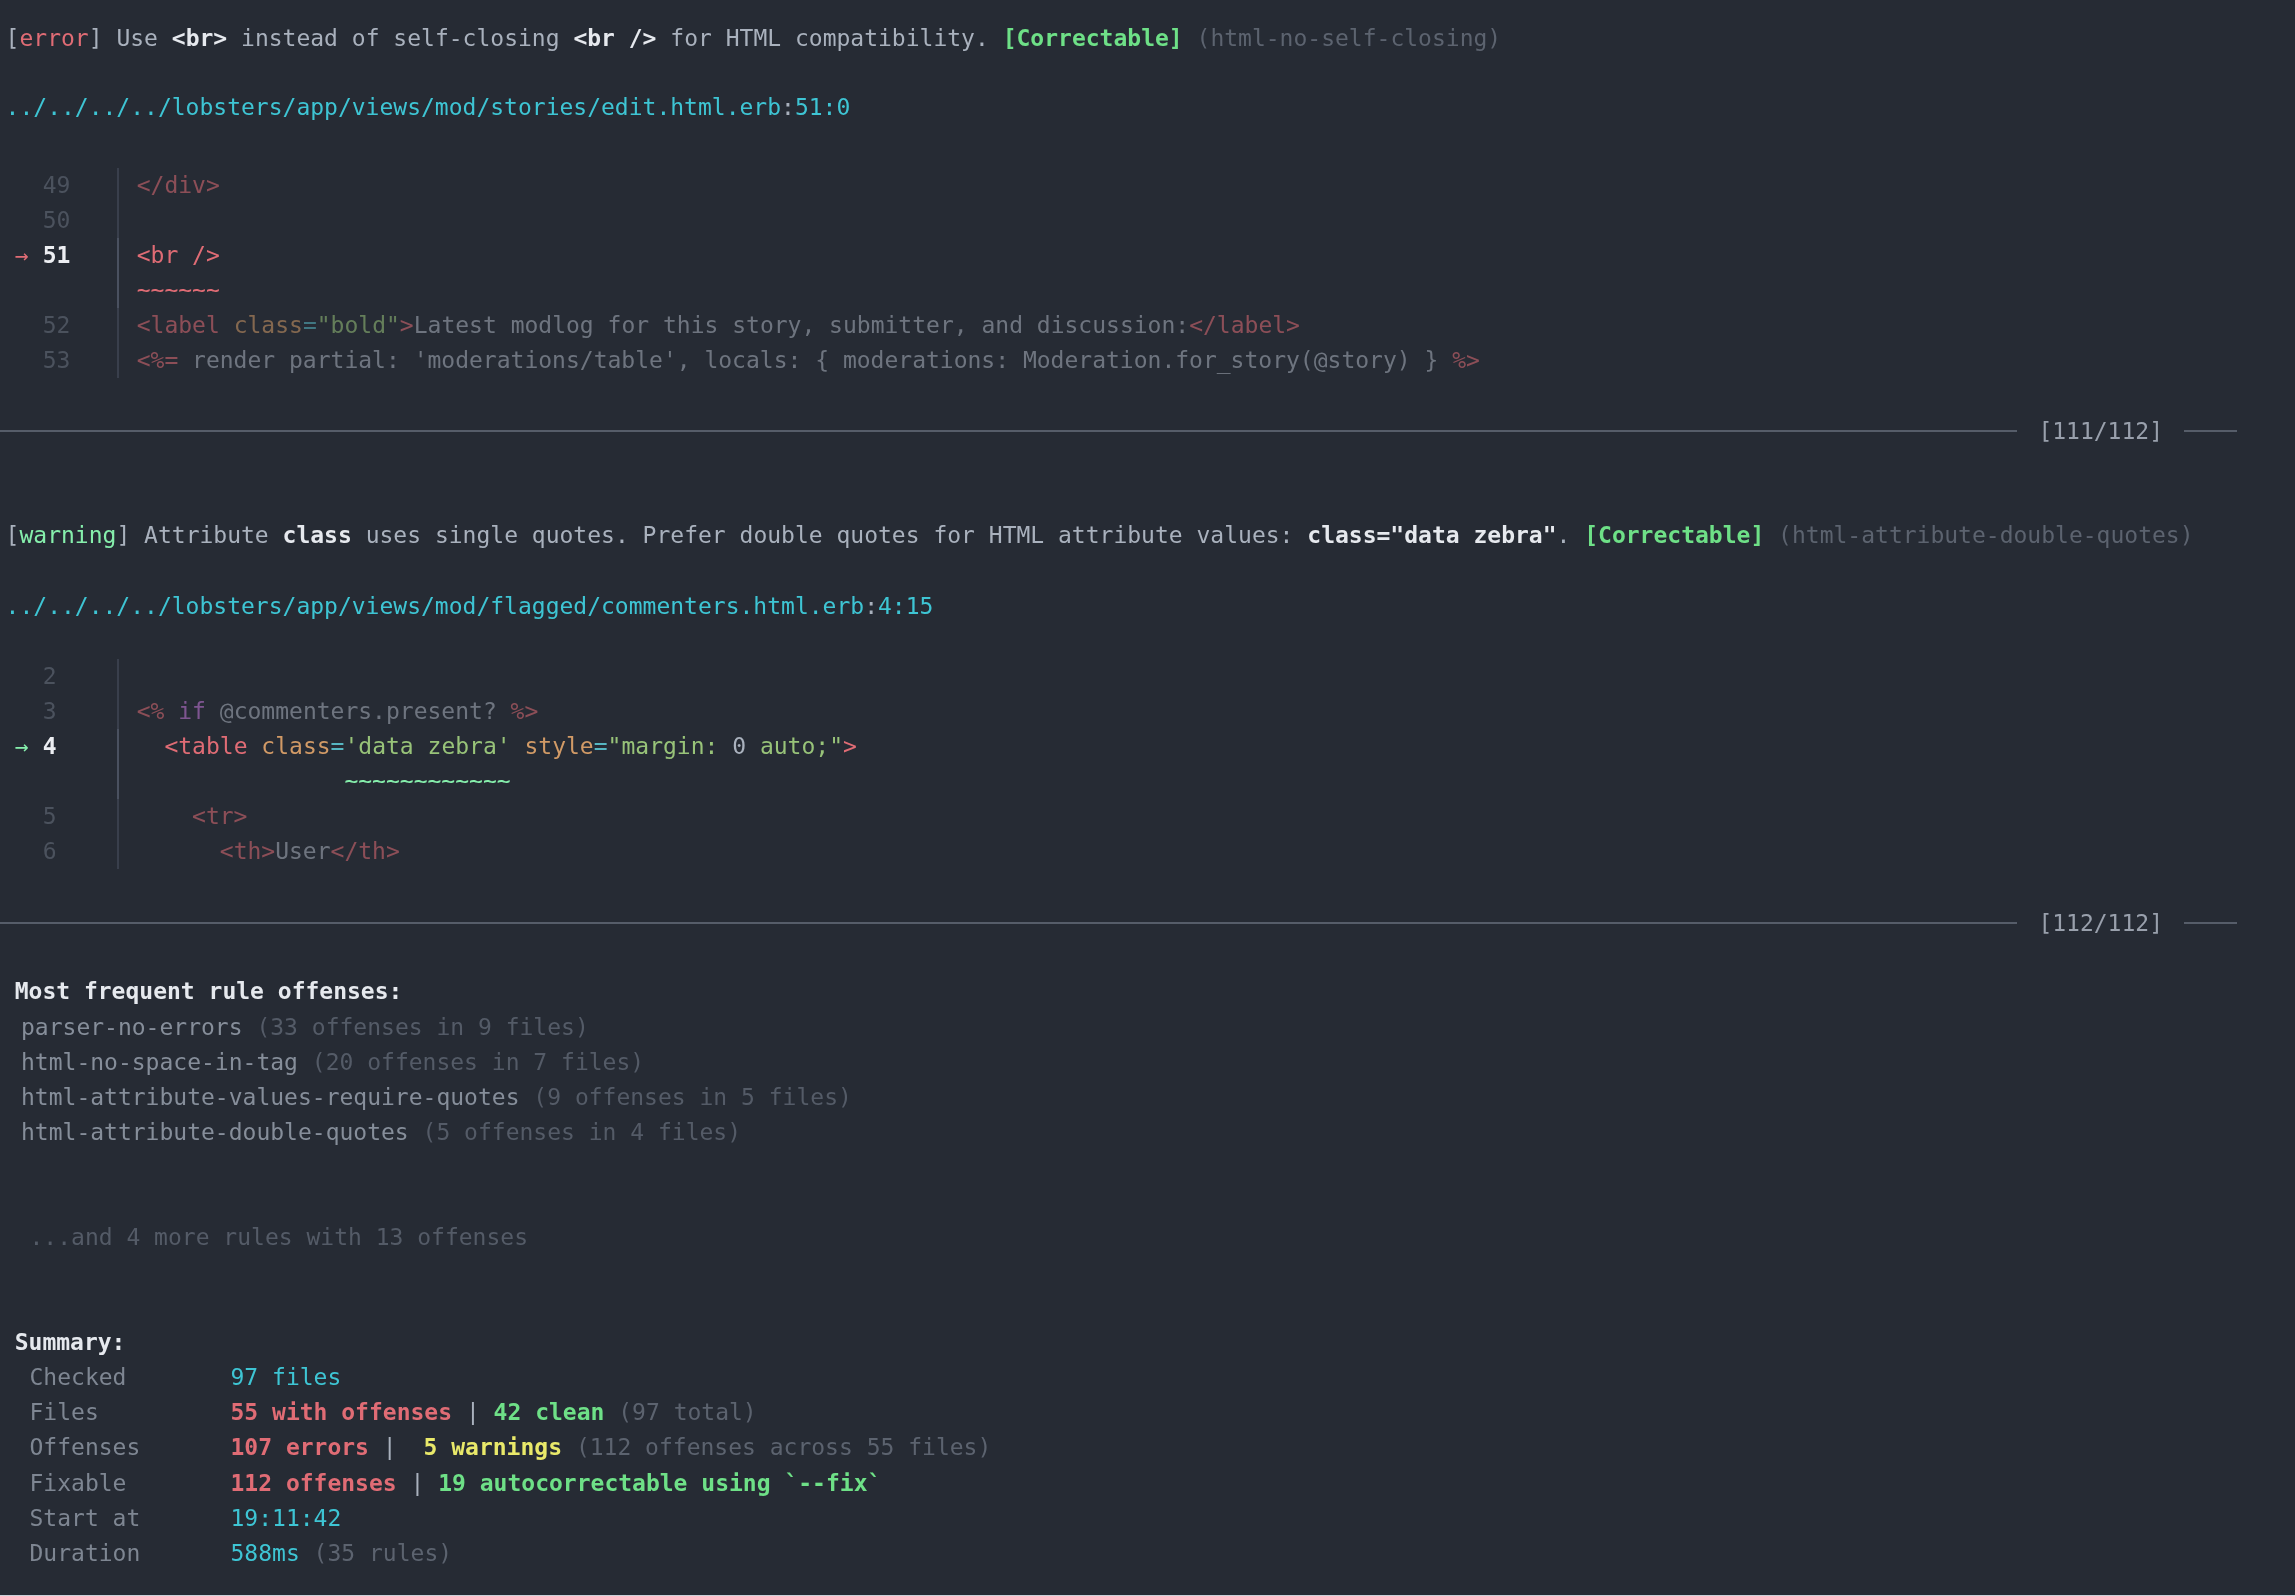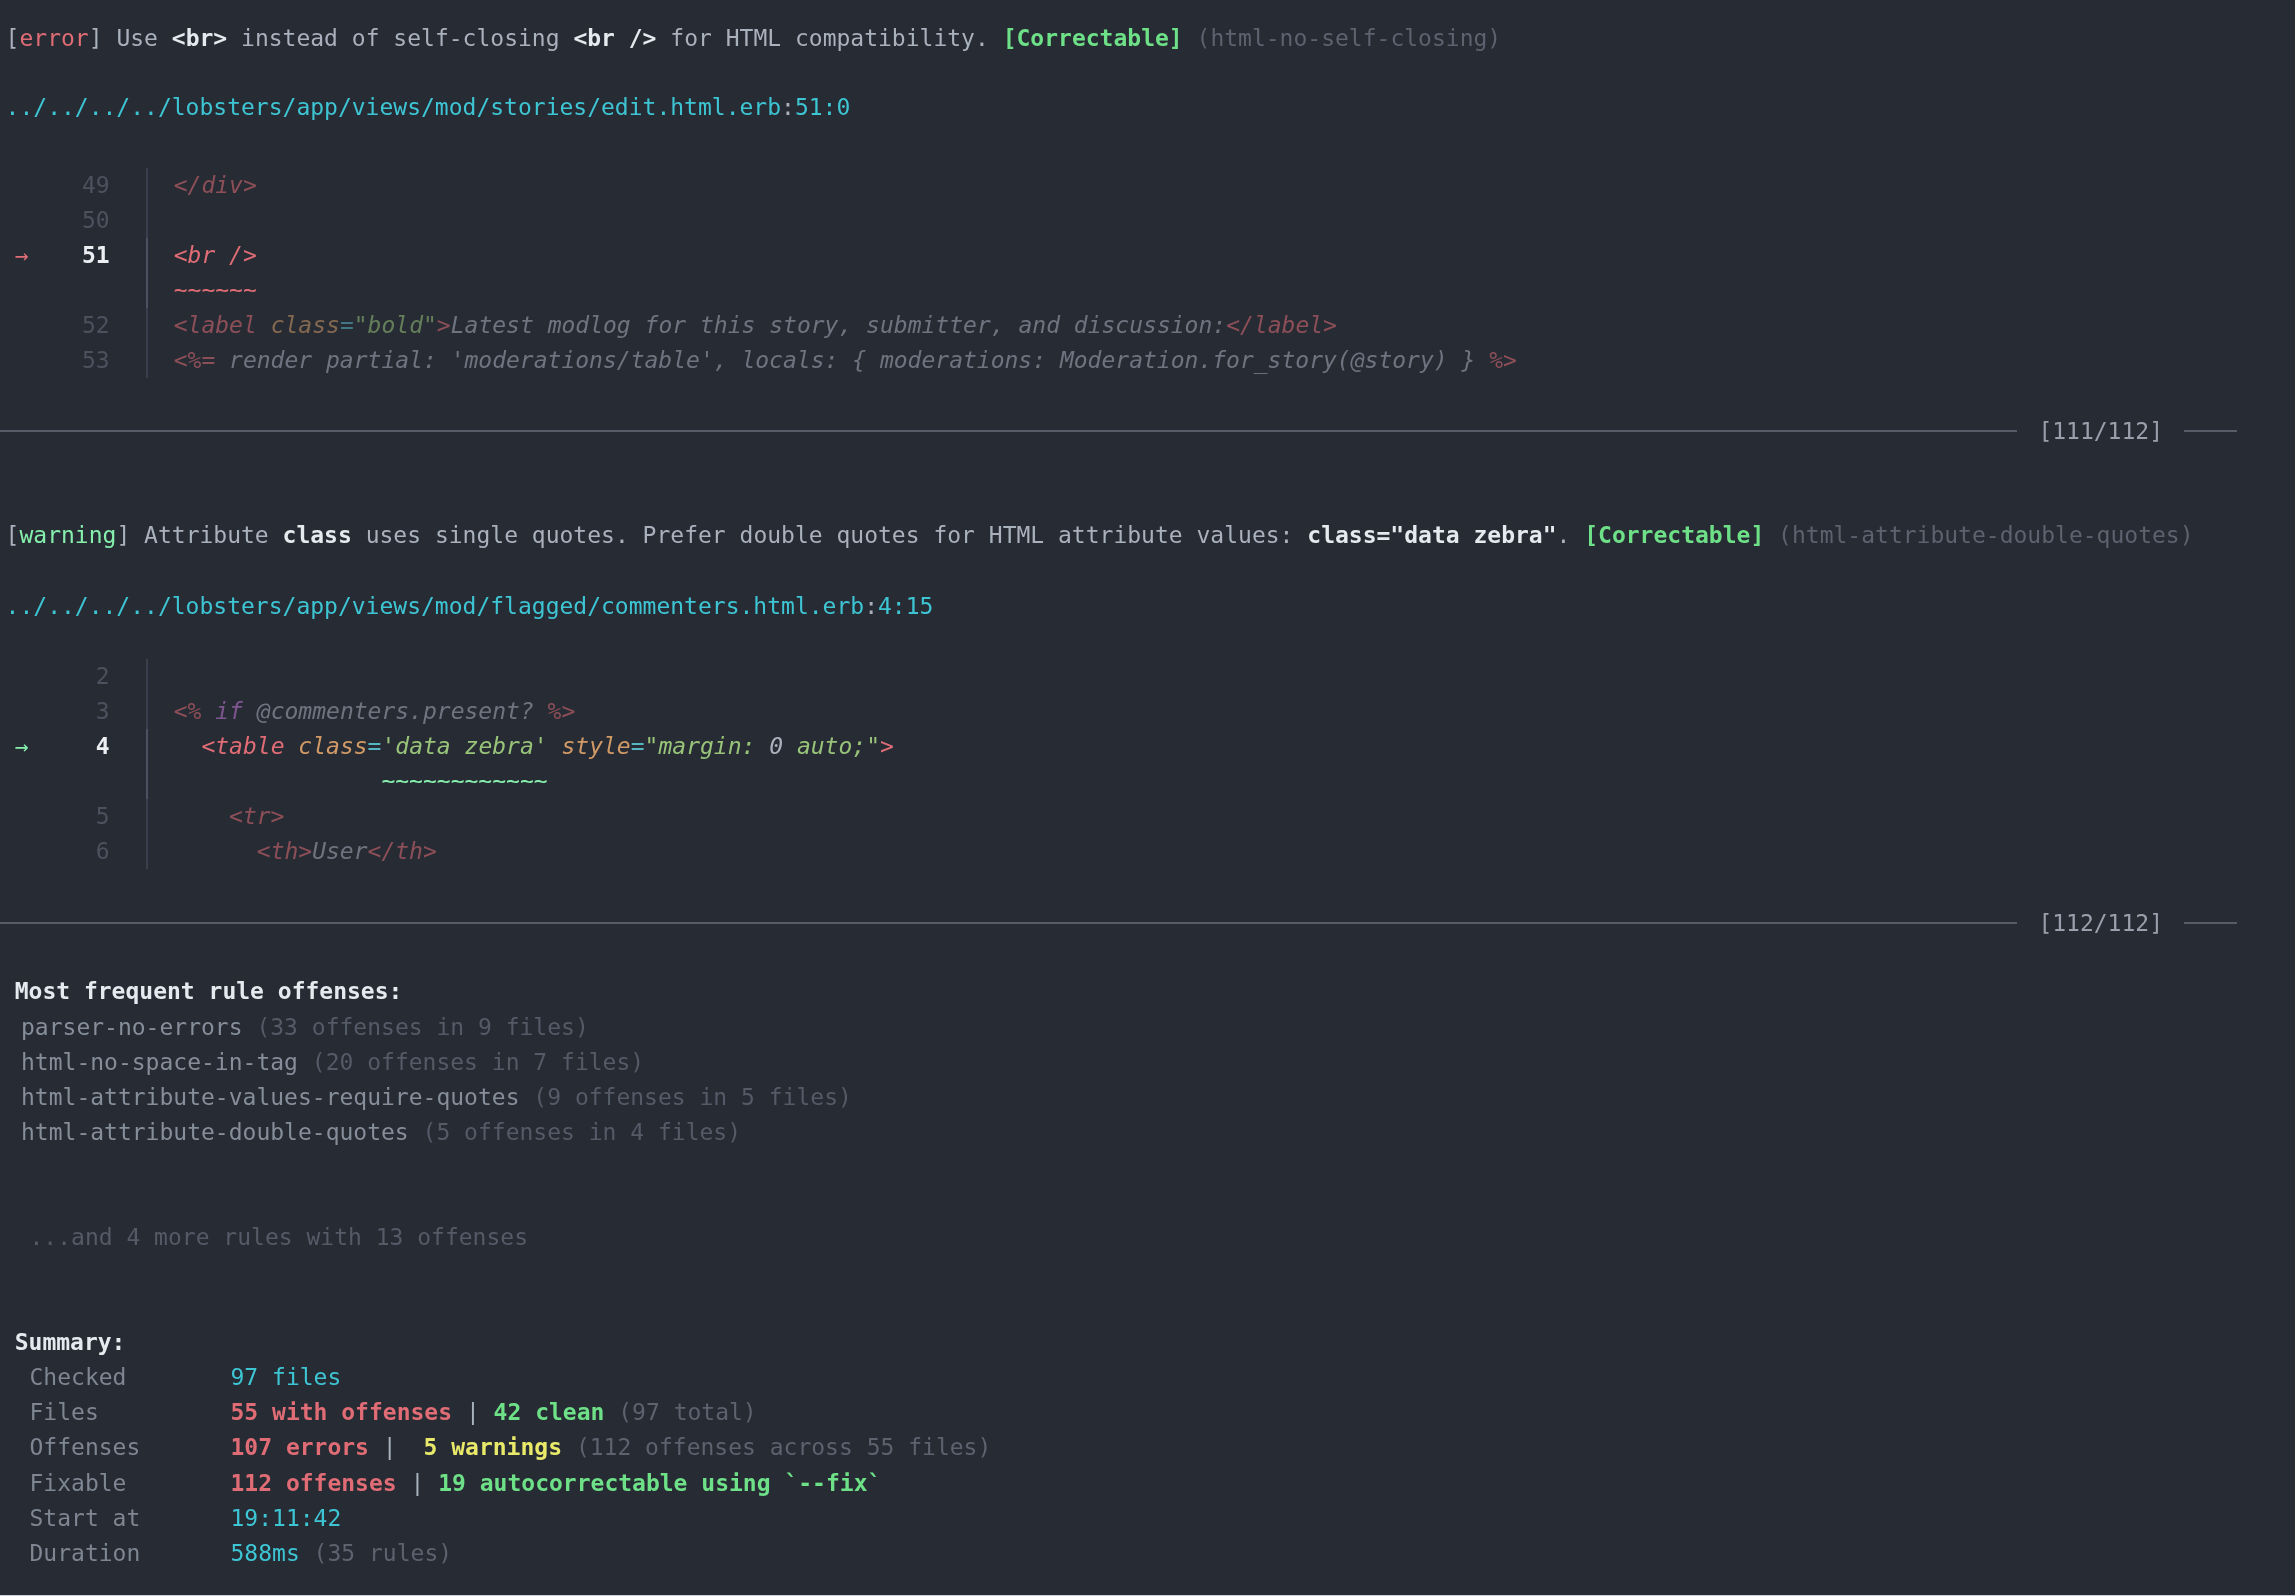--- a/index.html
+++ b/index.html
@@ -28,23 +28,23 @@
   .tok-cyanpath{color:#3ec5d4;}
   .tok-cyanval{color:#3ec5d4;}
   .tok-orange{color:#d19a66;}
   .tok-purple{color:#c678dd;}
   .tok-none{color:transparent;}
   
   .codeblock{position:absolute;left:0;width:2295px;}
   .code-row{display:flex;height:35px;line-height:35px;white-space:pre;}
   .code-row.ctx{opacity:.55;}
   .arrow{display:inline-block;width:28px;padding-left:14.7px;flex:0 0 auto;}
-  .lineno{display:inline-block;width:67px;text-align:right;color:#6a7280;flex:0 0 auto;}
+  .lineno{display:inline-block;width:67px;color:#6a7280;flex:0 0 auto;}
   .lineno.bold{color:#eceef2;font-weight:bold;}
-  .codecell{display:inline-block;border-left:2.1px solid #4a5160;margin-left:36px;padding-left:26px;flex:1 1 auto;white-space:pre;font-style:italic;}
+  .codecell{display:inline-block;border-left:2.1px solid #4a5160;margin-left:7px;padding-left:18px;flex:1 1 auto;white-space:pre;}
   
   .divider{position:absolute;left:0;width:2295px;height:35px;display:flex;align-items:center;}
   .dline{border-top:2.1px solid #565d69;height:0;}
   .dline.flex1{flex:1 1 auto;}
   .dline.short{width:53px;margin-right:58px;}
   .dtext{color:#99a0ac;margin:0 21px;white-space:pre;}
   
   .rule-row{height:35px;line-height:35px;padding-left:21px;white-space:pre;}
   .rule-name{color:#868e9a;}
   .rule-count{color:#545b67;}

